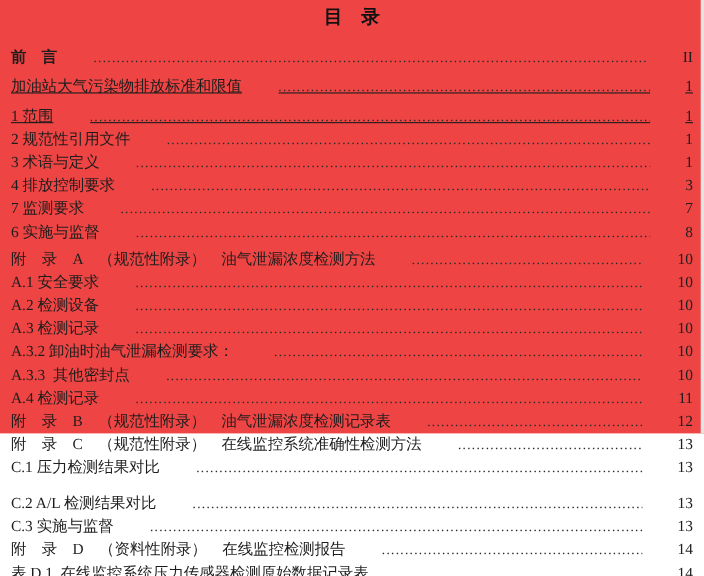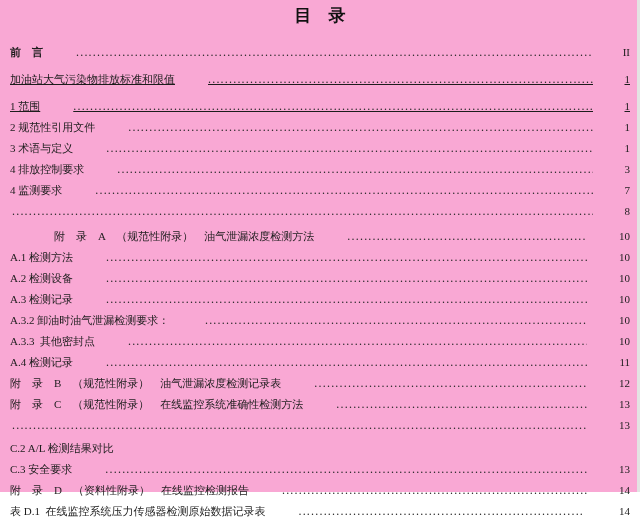--- a/index.html
+++ b/index.html
@@ -5,56 +5,56 @@
   html, body { margin: 0; padding: 0; }
   body {
     width: 640px; height: 524px;
     background: #ffffff;
     overflow: hidden;
     font-family: "Liberation Serif", "DejaVu Serif", serif;
     color: #1d1d1d;
   }
   .page {
     box-sizing: border-box;
-    width: 640px; height: 492px;
+    width: 640px; height: 394px;
     padding: 6px 10px 0 10px;
     position: relative;
-    background: #f9a8d4;
+    background: #ef4444;
   }
   
   .page::after {
     content: "";
     position: absolute; top: 0; right: 0;
     width: 3px; height: 100%;
     background: #e3e3e3;
   }
   .title {
     text-align: center;
     font-size: 17px;
     font-weight: bold;
     line-height: 20px;
     margin: 0 0 16px 0;
     color: #111;
   }
   .toc { display: block; }
   .toc-row {
     display: flex;
-    align-items: flex-start;
+    align-items: center;
     height: 21px;
     line-height: 21px;
-    font-size: 11px;
+    font-size: 14px;
     gap: 31px;
   }
   
   .toc-row:nth-child(1) .label { font-weight: bold; }
   
   .toc-row:nth-child(2), .toc-row:nth-child(3) { margin-top: 6px; text-decoration: underline; }
-  .toc-row:nth-child(9) { margin-top: 4px; margin-left: 44px; }
+  .toc-row:nth-child(9) { margin-top: 4px; }
   .toc-row:nth-child(16), .toc-row:nth-child(17) { margin-top: 0; }
-  .toc-row:nth-child(19) { margin-top: 2px; flex-direction: column; }
+  .toc-row:nth-child(19) { margin-top: 12px; }
 
   .label { flex: 0 0 auto; white-space: pre; }
   .leader {
     flex: 1 1 auto;
     overflow: hidden;
     white-space: nowrap;
     margin: 0 1px 0 2px;
     min-width: 8px;
   }
   .leader::before {
@@ -102,38 +102,39 @@
     <span class="pagenum">1</span>
   </div>
 
   <div class="toc-row">
     <span class="label">4 排放控制要求</span>
     <span class="leader"></span>
     <span class="pagenum">3</span>
   </div>
 
   <div class="toc-row">
-    <span class="label">4 监测要求</span>
+    <span class="label">7 监测要求</span>
     <span class="leader"></span>
     <span class="pagenum">7</span>
   </div>
 
   <div class="toc-row">
+    <span class="label">6 实施与监督</span>
     <span class="leader"></span>
     <span class="pagenum">8</span>
   </div>
 
   <div class="toc-row">
     <span class="label">附　录　A　（规范性附录）　油气泄漏浓度检测方法</span>
     <span class="leader"></span>
     <span class="pagenum">10</span>
   </div>
 
   <div class="toc-row">
-    <span class="label">A.1 检测方法</span>
+    <span class="label">A.1 安全要求</span>
     <span class="leader"></span>
     <span class="pagenum">10</span>
   </div>
 
   <div class="toc-row">
     <span class="label">A.2 检测设备</span>
     <span class="leader"></span>
     <span class="pagenum">10</span>
   </div>
 
@@ -167,32 +168,33 @@
     <span class="pagenum">12</span>
   </div>
 
   <div class="toc-row">
     <span class="label">附　录　C　（规范性附录）　在线监控系统准确性检测方法</span>
     <span class="leader"></span>
     <span class="pagenum">13</span>
   </div>
 
   <div class="toc-row">
+    <span class="label">C.1 压力检测结果对比</span>
     <span class="leader"></span>
     <span class="pagenum">13</span>
   </div>
 
   <div class="toc-row">
     <span class="label">C.2 A/L 检测结果对比</span>
     <span class="leader"></span>
     <span class="pagenum">13</span>
   </div>
 
   <div class="toc-row">
-    <span class="label">C.3 安全要求</span>
+    <span class="label">C.3 实施与监督</span>
     <span class="leader"></span>
     <span class="pagenum">13</span>
   </div>
 
   <div class="toc-row">
     <span class="label">附　录　D　（资料性附录）　在线监控检测报告</span>
     <span class="leader"></span>
     <span class="pagenum">14</span>
   </div>
 

